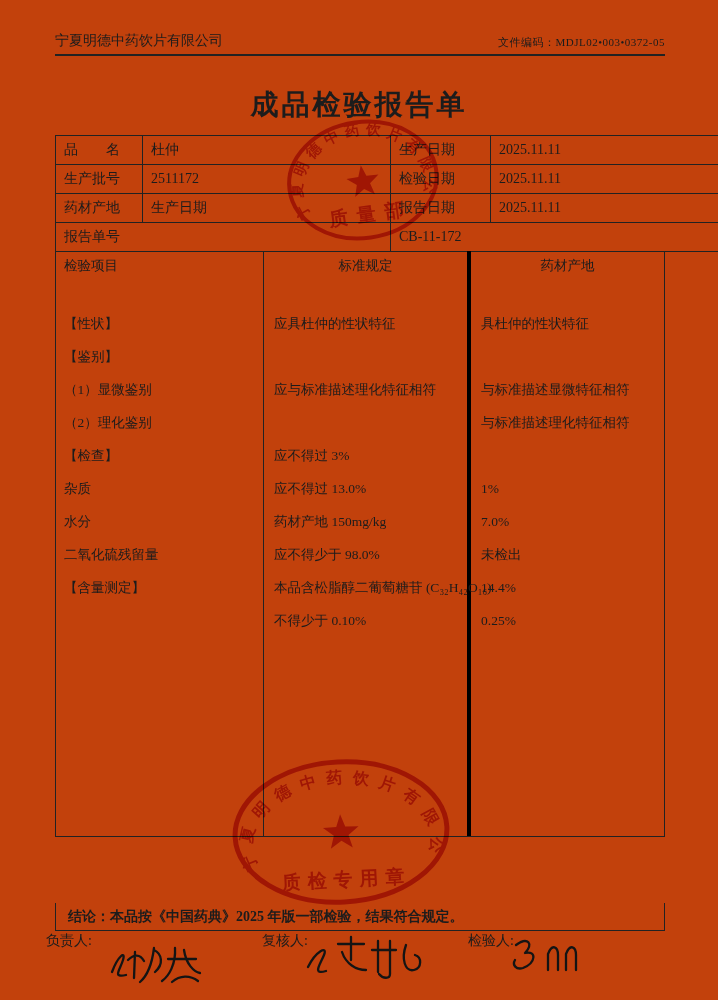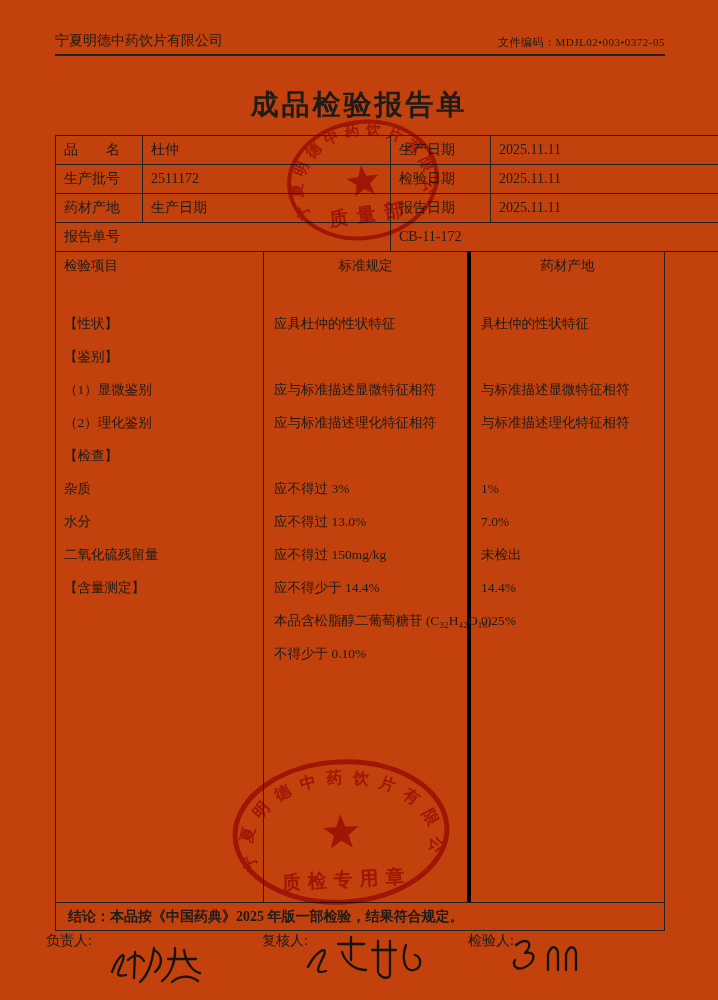--- a/index.html
+++ b/index.html
@@ -31,21 +31,21 @@
     border-collapse:collapse;table-layout:fixed;
     font-size:14px;
   }
   table.info-table td{
     border:1px solid #222;height:28px;padding:0 6px 0 8px;
     white-space:nowrap;overflow:hidden;
   }
   .c1{width:72px;}.c2{width:233px;}.c3{width:85px;}.c4{width:220px;}
   
   .main-table{
-    position:absolute;left:55px;top:251px;width:610px;height:652px;
+    position:absolute;left:55px;top:251px;width:610px;height:586px;
     border:1px solid #222;border-top:none;
     box-sizing:border-box;display:flex;
     font-size:13.5px;
     justify-content:space-between;
   }
   .mt-col{box-sizing:border-box;height:100%;}
   .mt-col-items{width:208px;border-right:1px solid #222;}
   .mt-col-standard{width:207px;border-right:4px solid #000000;}
   .mt-col-result{flex:1;}
   .mt-head{height:30px;line-height:30px;text-align:center;}
@@ -126,27 +126,26 @@
       <div class="mt-line">水分</div>
       <div class="mt-line">二氧化硫残留量</div>
       <div class="mt-line">【含量测定】</div>
       <div class="mt-line"></div>
     </div>
     <div class="mt-col mt-col-standard">
       <div class="mt-head">标准规定</div>
       <div class="mt-gap"></div>
       <div class="mt-line">应具杜仲的性状特征</div>
       <div class="mt-line"></div>
-      <div class="mt-line">应与标准描述显微特征相符</div>
       <div class="mt-line">应与标准描述理化特征相符</div>
       <div class="mt-line"></div>
       <div class="mt-line">应不得过 3%</div>
       <div class="mt-line">应不得过 13.0%</div>
-      <div class="mt-line">应不得过 150mg/kg</div>
-      <div class="mt-line">应不得少于 14.4%</div>
+      <div class="mt-line">药材产地 150mg/kg</div>
+      <div class="mt-line">应不得少于 98.0%</div>
       <div class="mt-line">本品含松脂醇二葡萄糖苷 (C₃₂H₄₂O₁₆)</div>
       <div class="mt-line">不得少于 0.10%</div>
     </div>
     <div class="mt-col mt-col-result">
       <div class="mt-head">药材产地</div>
       <div class="mt-gap"></div>
       <div class="mt-line">具杜仲的性状特征</div>
       <div class="mt-line"></div>
       <div class="mt-line">与标准描述显微特征相符</div>
       <div class="mt-line">与标准描述理化特征相符</div>

